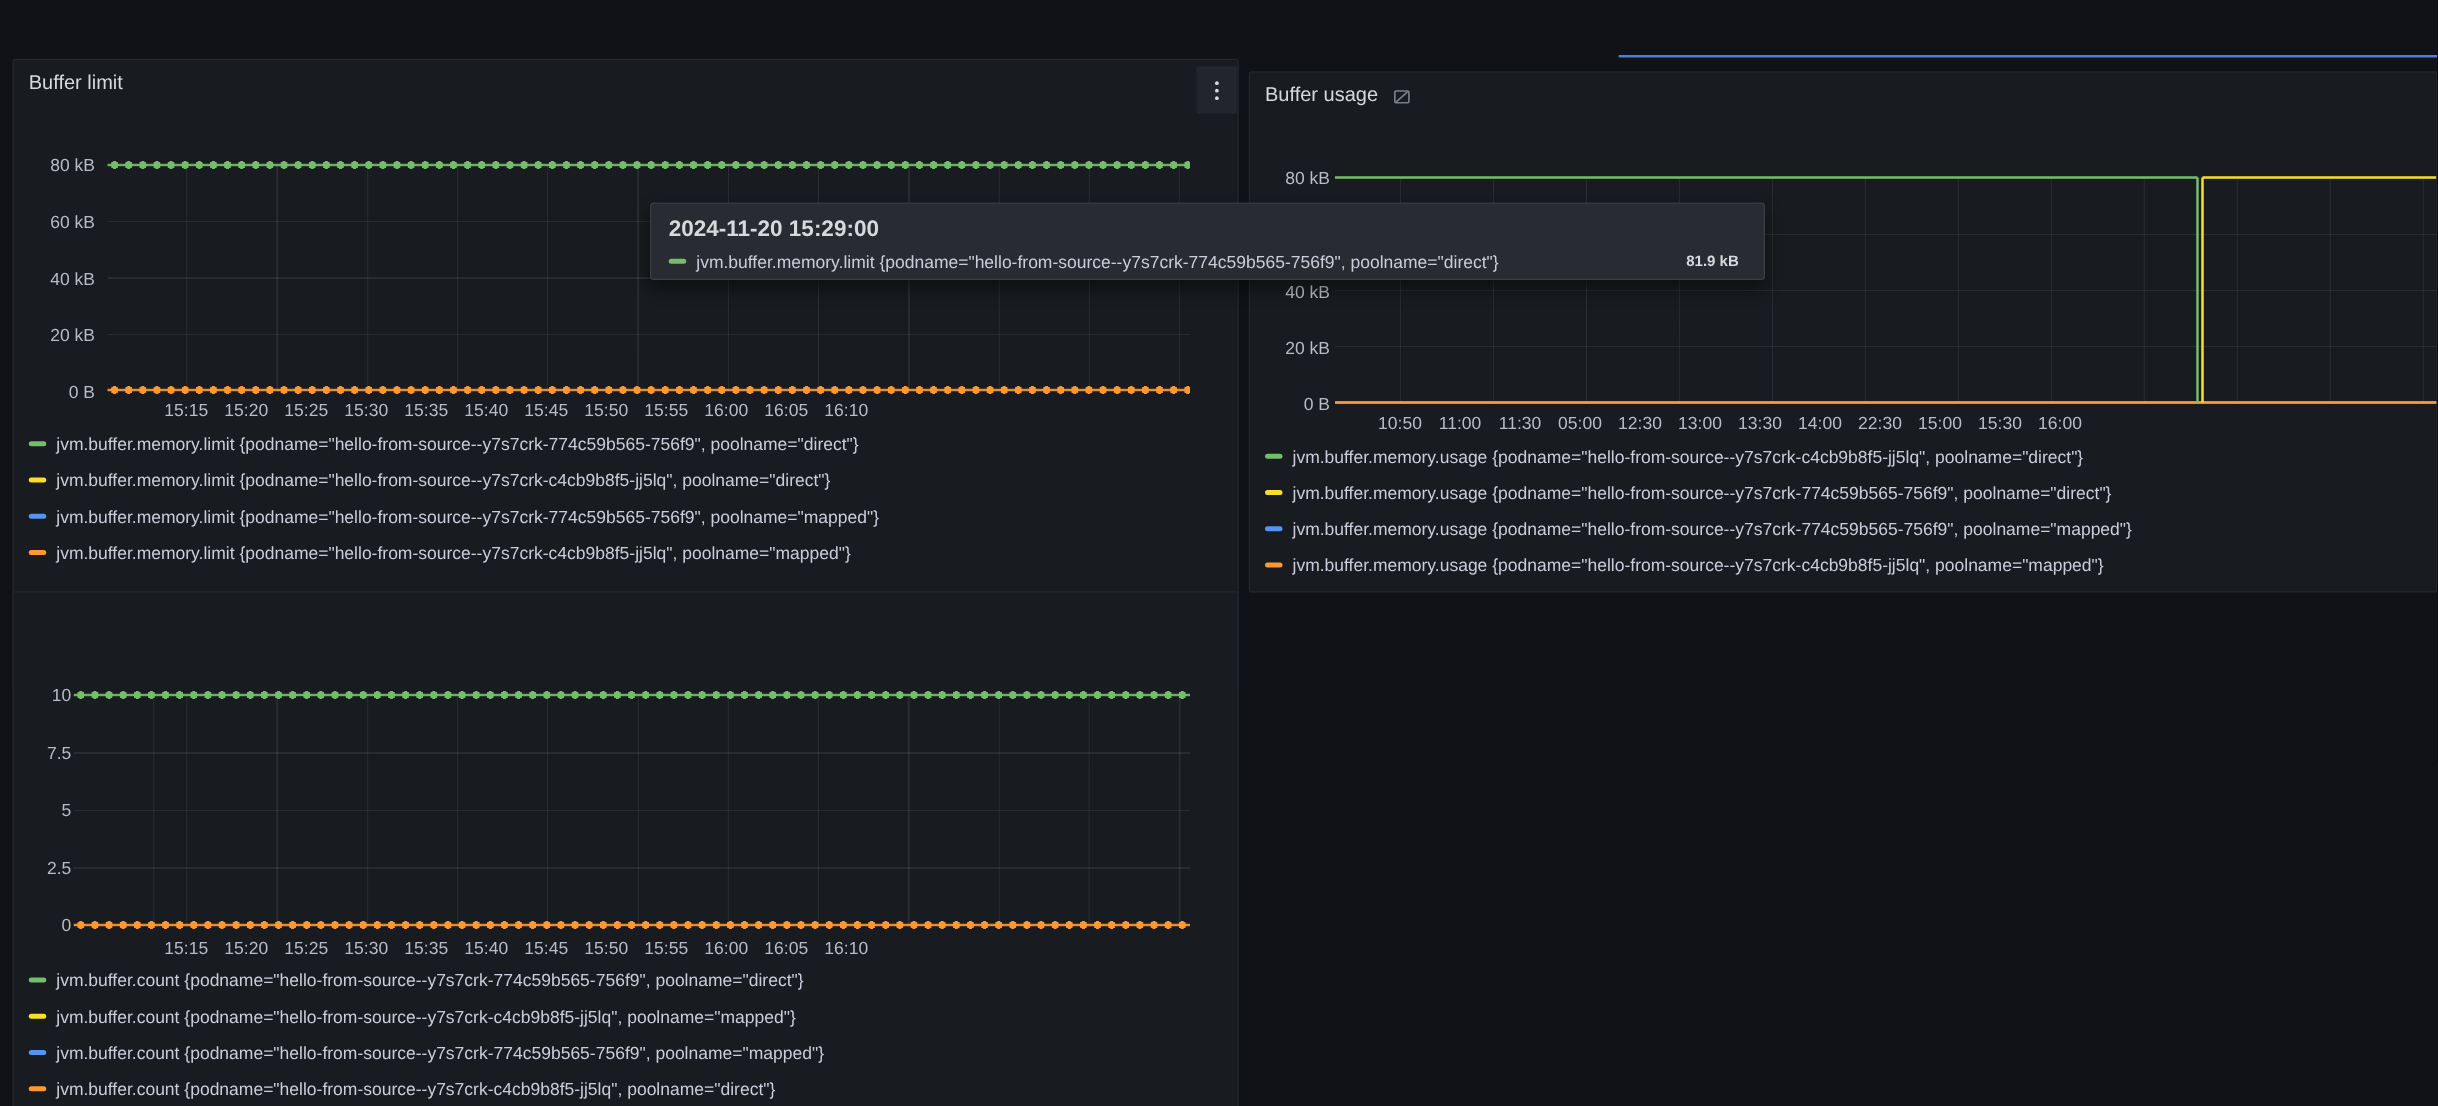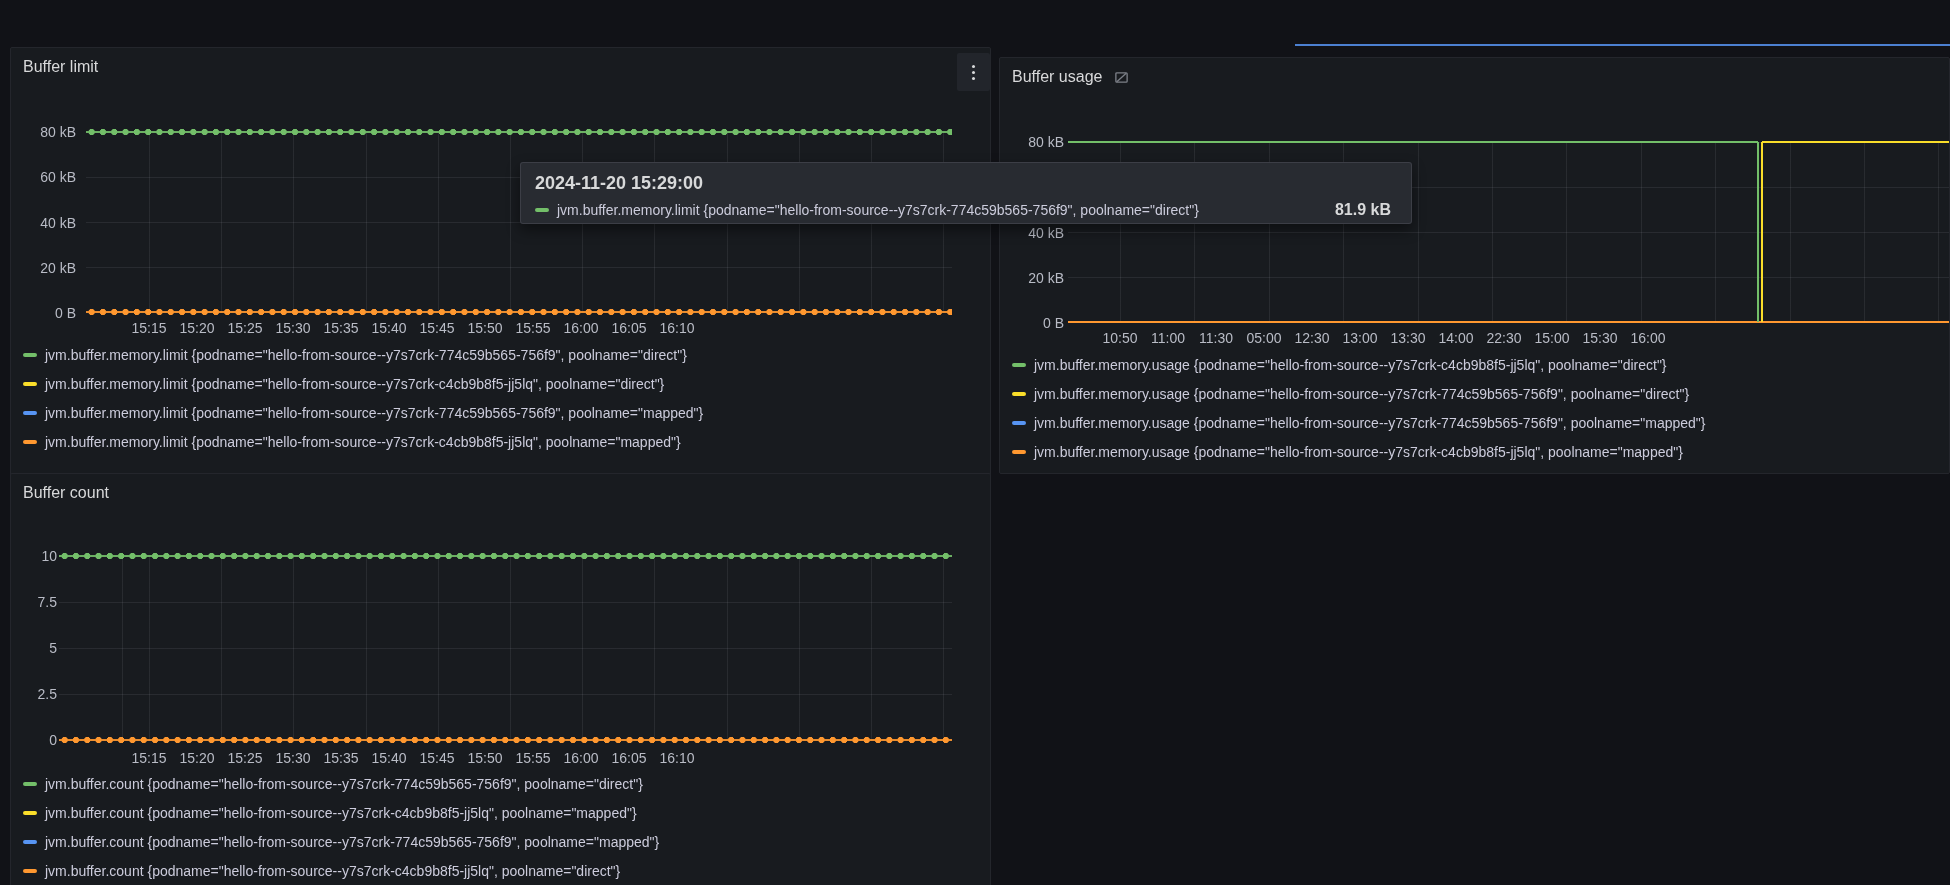--- a/index.html
+++ b/index.html
@@ -84,21 +84,21 @@
 
   
   .tooltip {
     position:absolute; left:520px; top:162px; width:892px; height:62px; z-index:20;
     background:var(--tooltip-bg,#282B31); border:1px solid rgba(204,204,220,.12); border-radius:3px;
     box-shadow:0 6px 14px rgba(0,0,0,.45); padding:10px 16px 0 14px;
   }
   .tt-head { font-size:18px; font-weight:600; color:var(--title,#D8D9DA); margin-bottom:7px; }
   .tt-row { display:flex; align-items:center; }
   .tt-row .ltext { font-size:14px; }
-  .tt-val { margin-left:auto; padding-right:4px; font-size:16px; font-weight:600; color:var(--title,#D8D9DA); white-space:nowrap; }
+  .tt-val { margin-left:auto; padding-right:4px; font-size:12px; font-weight:600; color:var(--title,#D8D9DA); white-space:nowrap; }
 </style>
 </head>
 <body>
 
 <div class="page">
 
 
   <div class="sliver"></div>
 
   <section class="panel p1">
@@ -216,23 +216,20 @@
         <span class="ltext">jvm.buffer.memory.usage {podname="hello-from-source--y7s7crk-774c59b565-756f9", poolname="mapped"}</span>
       </div>
       <div class="lrow">
         <i class="mk" style="--c:var(--orange)"></i>
         <span class="ltext">jvm.buffer.memory.usage {podname="hello-from-source--y7s7crk-c4cb9b8f5-jj5lq", poolname="mapped"}</span>
       </div>
     </div>
   </section>
 
   <section class="panel p3">
-    <div class="panel-header">
-      <span class="panel-title">Buffer count</span>
-    </div>
 
     <div class="yaxis">
       <span>10</span>
       <span>7.5</span>
       <span>5</span>
       <span>2.5</span>
       <span>0</span>
     </div>
 
     <div class="plot">

